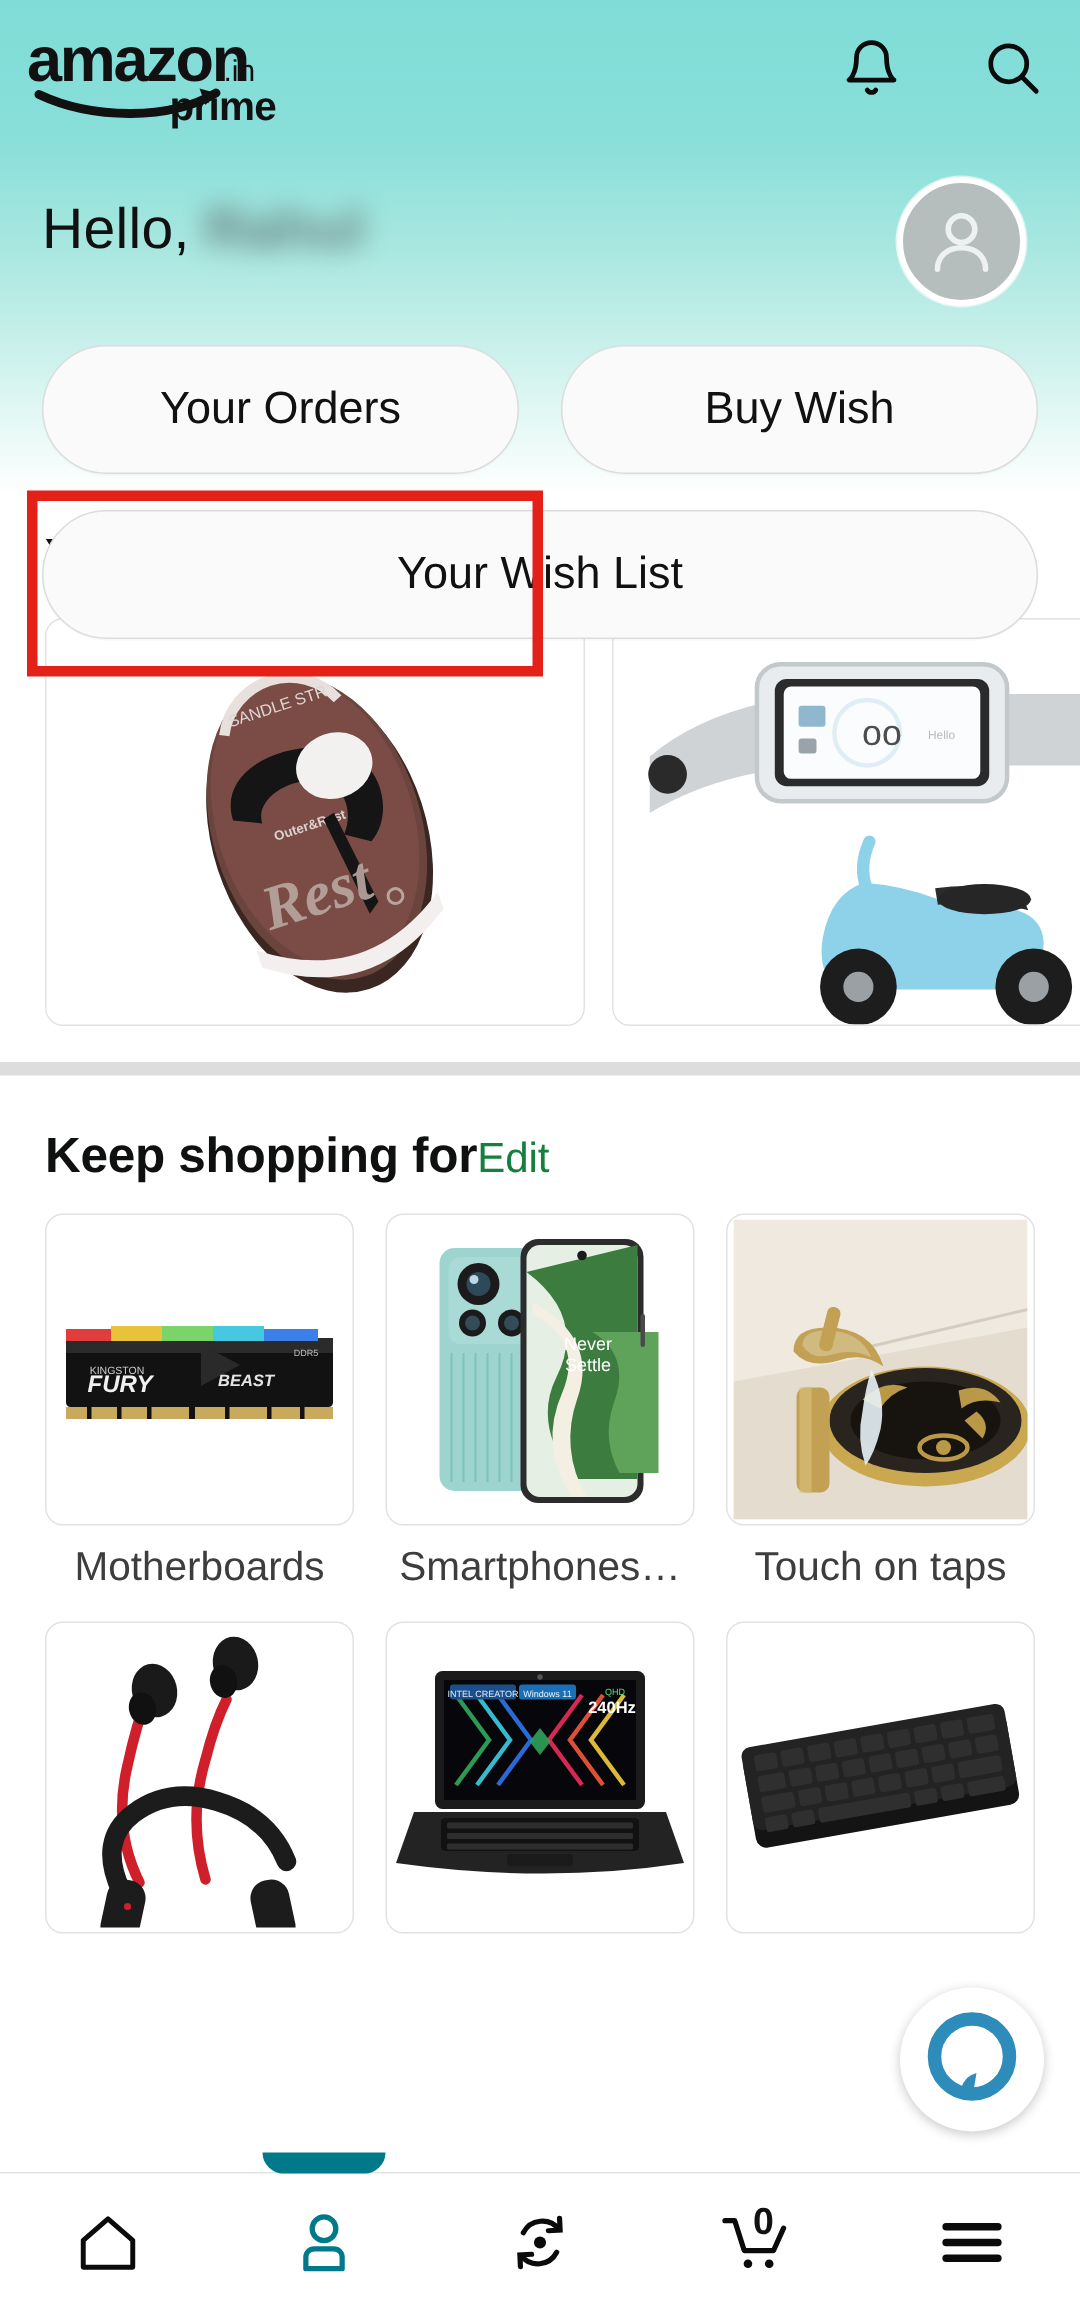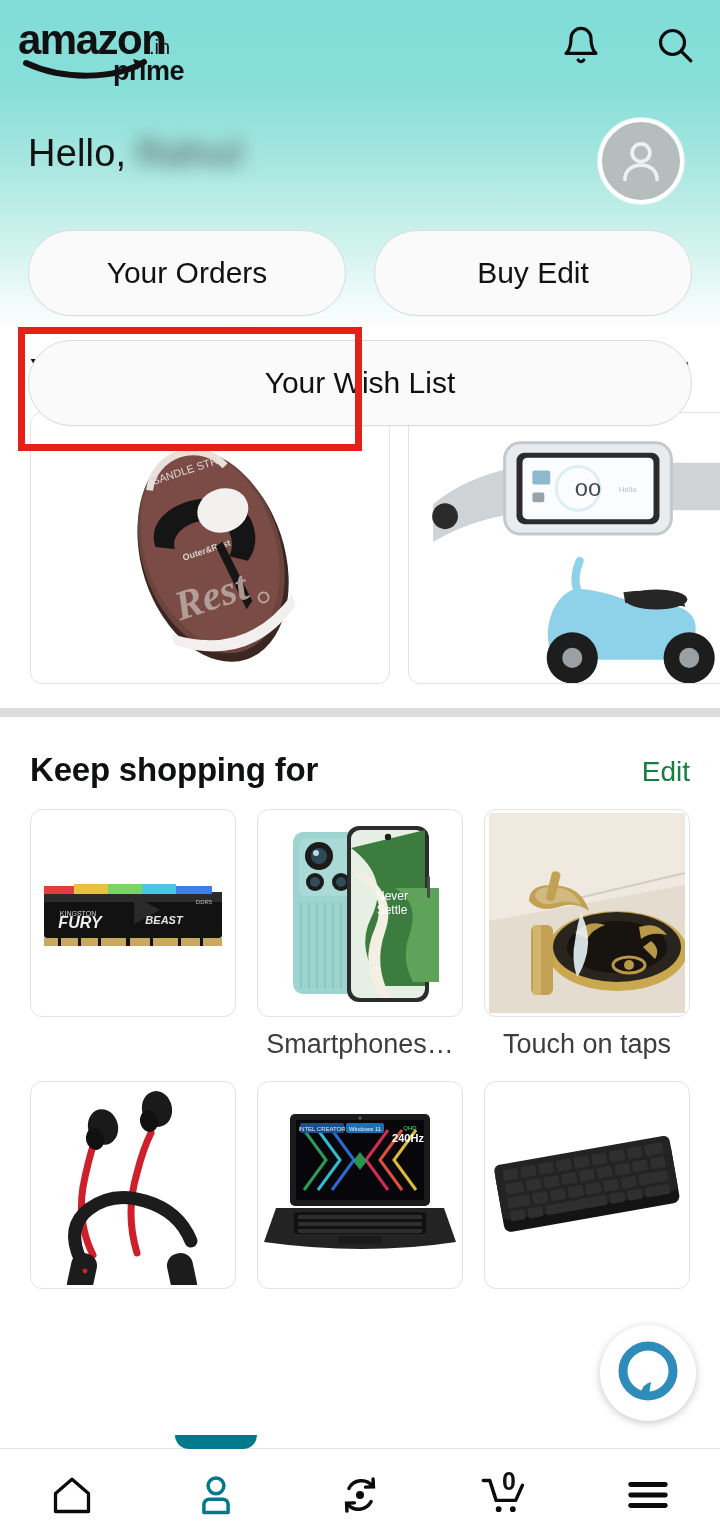--- a/index.html
+++ b/index.html
@@ -42,21 +42,21 @@
     background:#fafafa; display:flex; align-items:center; justify-content:center;
     font-size:30px; color:#111; box-shadow:0 1px 1px rgba(0,0,0,.03);
   }
   .highlight-box {
     position:absolute; left:18px; top:327px; width:344px; height:124px;
     border:7px solid #e32119; background:transparent; pointer-events:none; z-index:40;
   }
 
   
   .section { padding:0 30px; }
-  .section-head { display:flex; align-items:baseline; justify-content:space-between; }
+  .section-head { display:flex; align-items:baseline; justify-content:flex-start; }
   .section-title { font-size:33px; font-weight:700; color:#0f1111; letter-spacing:-.2px; }
   .section-link { font-size:28px; color:#15803d; }
 
   .orders-row { display:flex; gap:18px; margin-top:22px; }
   .order-card {
     flex:0 0 360px; height:272px; border:1px solid #e2e2e2; border-radius:12px;
     background:#fff; display:flex; align-items:center; justify-content:center; overflow:hidden;
   }
 
   .divider { width:100%; height:9px; background:#dddddd; margin-top:24px; }
@@ -139,21 +139,21 @@
         </svg>
       </div>
     </div>
 
     <div class="pills">
       <div class="pill-row">
         <div class="pill">
           <span>Your Orders</span>
         </div>
         <div class="pill">
-          <span>Buy Edit</span>
+          <span>Buy Wish</span>
         </div>
       </div>
       <div class="pill-row">
         <div class="pill">
           <span>Your Wish List</span>
         </div>
       </div>
     </div>
   </div>
 
@@ -243,20 +243,21 @@
               <rect x="20" y="80" width="3" height="8"></rect>
                 <rect x="40" y="80" width="3" height="8"></rect>
               <rect x="60" y="80" width="3" height="8"></rect>
                 <rect x="88" y="80" width="4" height="8"></rect>
               <rect x="112" y="80" width="3" height="8"></rect>
                 <rect x="140" y="80" width="3" height="8"></rect>
               <rect x="162" y="80" width="3" height="8"></rect>
             </g>
           </svg>
         </div>
+        <div class="ksf-label">Motherboards</div>
       </div>
 
       <div class="ksf-item">
         <div class="ksf-thumb">
           <svg width="170" height="190" viewBox="0 0 170 190">
             <rect x="18" y="14" width="74" height="162" rx="10" fill="#9ed4cf"></rect>
             <g stroke="#7fc3bd" stroke-width="1.4">
               <line x1="26" y1="84" x2="26" y2="170"></line>
                 <line x1="34" y1="84" x2="34" y2="170"></line>
               <line x1="42" y1="84" x2="42" y2="170"></line>

